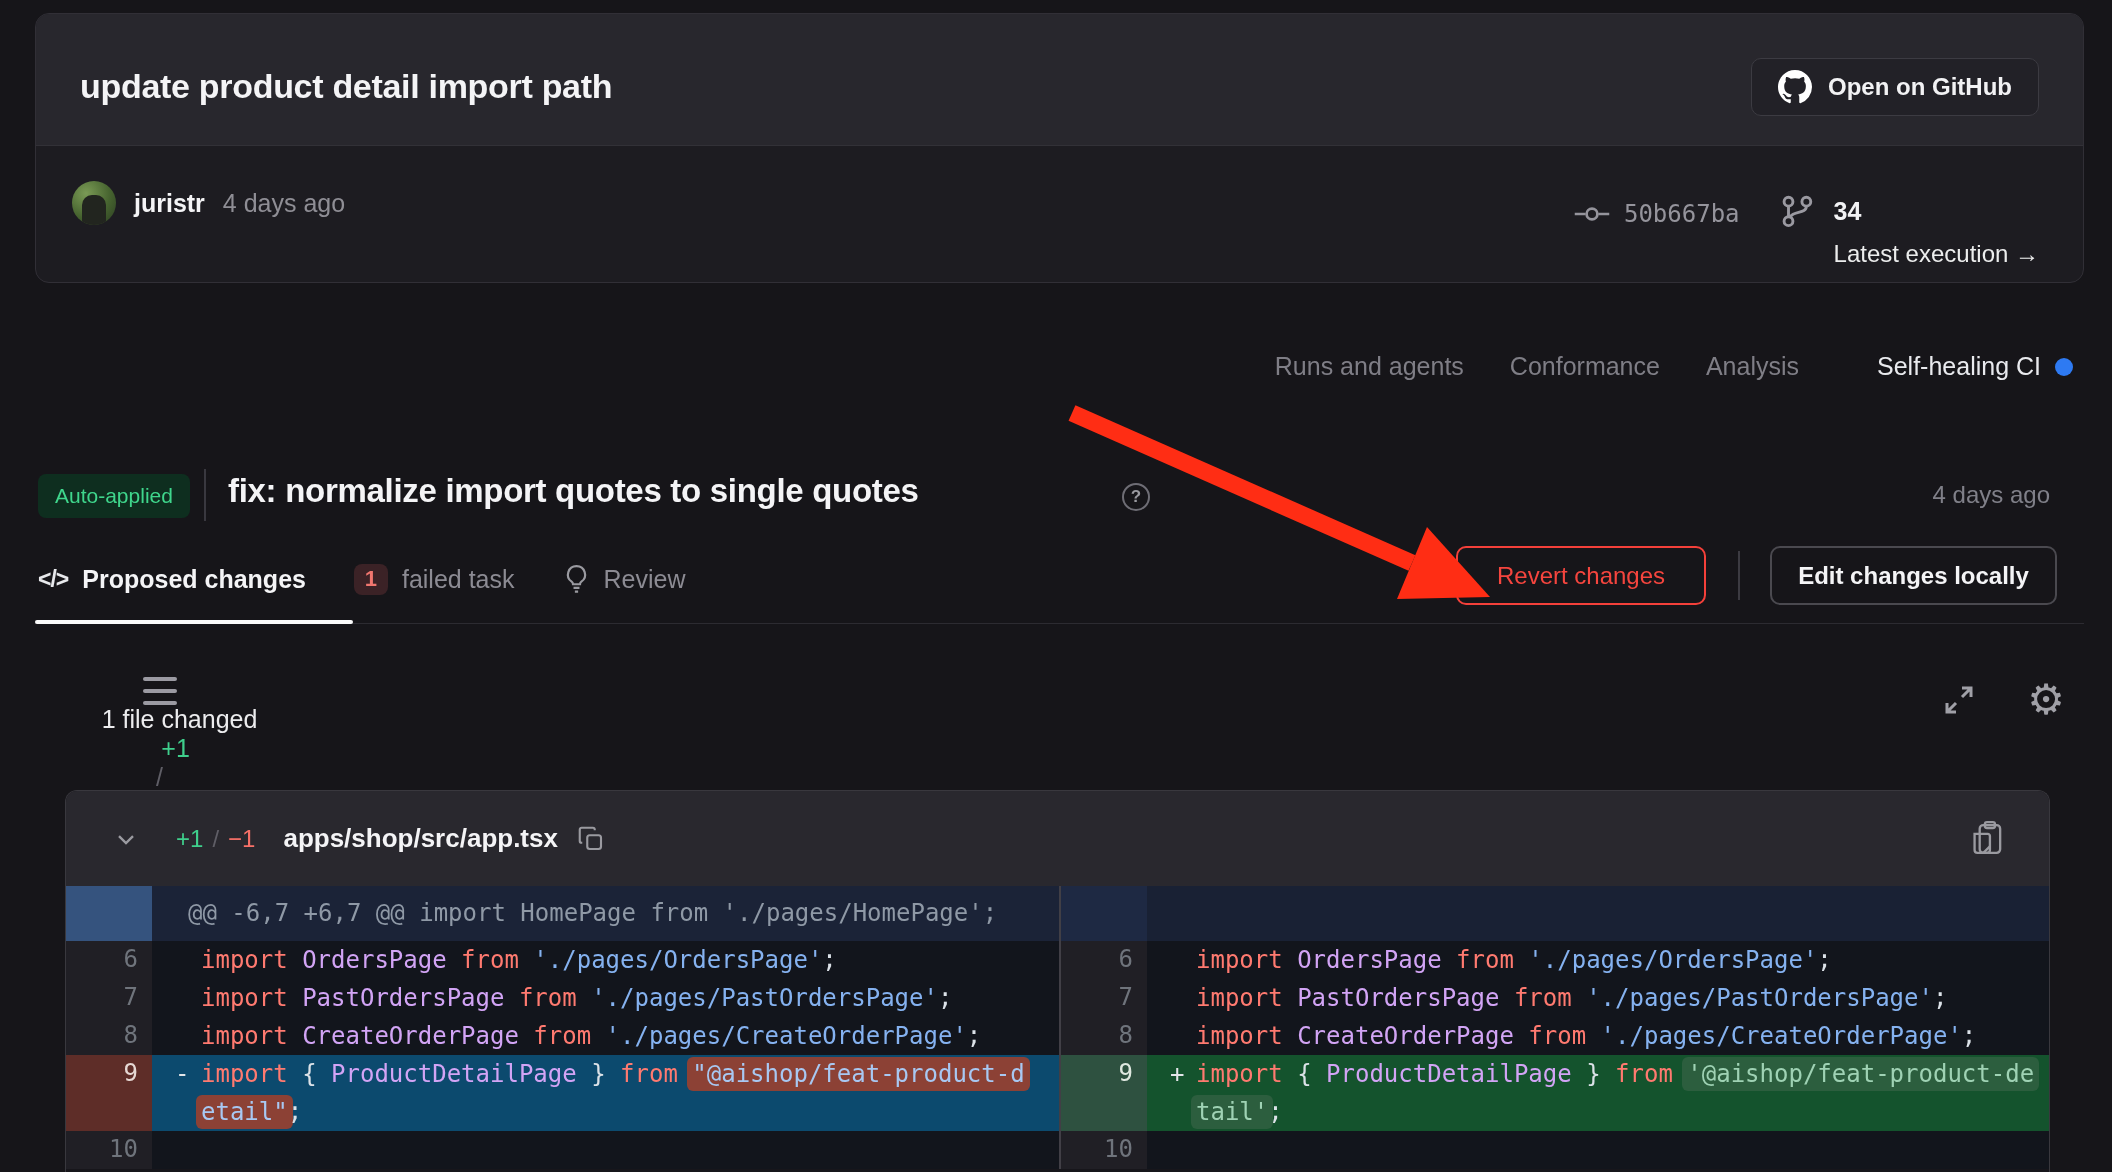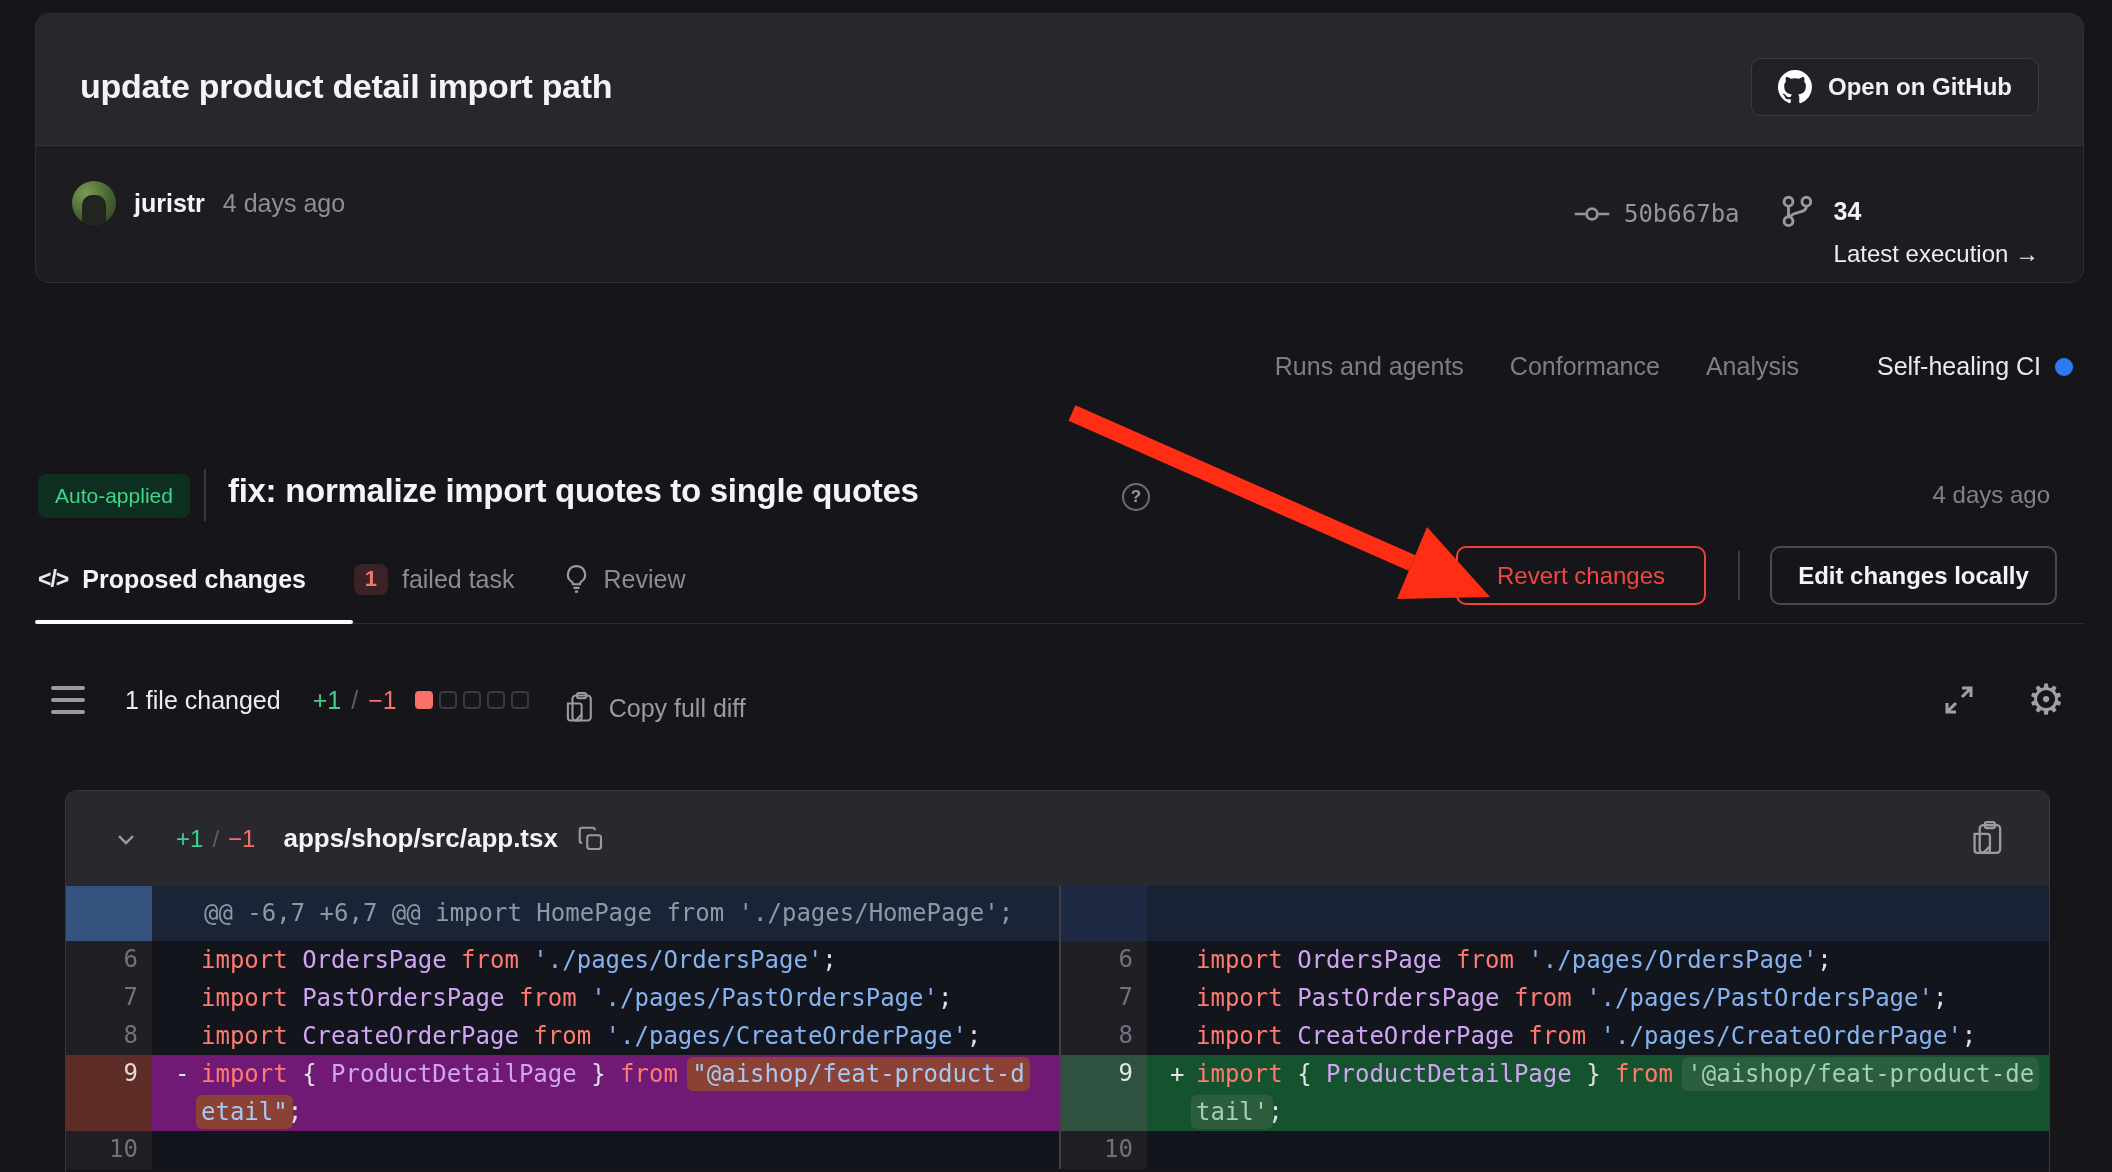--- a/index.html
+++ b/index.html
@@ -92,21 +92,21 @@
     color:#f5453e; font-size:24px; font-weight:500; font-family:inherit; cursor:pointer;
   }
   .btn-sep { position:absolute; left:1738px; top:551px; width:2px; height:49px; background:#3c3b42; }
   .btn-edit {
     position:absolute; left:1770px; top:546px; width:287px; height:59px;
     background:transparent; border:2px solid #4a494f; border-radius:10px;
     color:#f4f4f6; font-size:24px; font-weight:600; font-family:inherit; cursor:pointer;
   }
 
   
-  .diff-toolbar { position:absolute; left:51px; top:677px; height:46px; display:flex; align-items:center; }
+  .diff-toolbar { position:absolute; left:51px; top:677px; height:46px; display:flex; align-items:center;flex-direction:column; }
   .hamburger { display:flex; flex-direction:column; gap:8px; width:34px; cursor:pointer; }
   .hamburger span { height:4px; background:#9b9aa2; border-radius:2px; }
   .files-changed { margin-left:40px; font-size:25px; color:#ececee; }
   .stat-add { margin-left:32px; font-size:25px; font-weight:500; color:#3fcf8c; }
   .stat-slash { margin:0 10px; font-size:25px; color:#5f5e66; }
   .stat-del { font-size:25px; font-weight:500; color:#f87168; }
   .squares { display:flex; gap:6px; margin-left:18px; }
   .sq { width:18px; height:18px; border-radius:4px; border:2px solid #3a3940; }
   .sq-fill { background:#f87168; border-color:#f87168; }
   .copy-diff { margin-left:34px; display:flex; align-items:center; gap:14px; cursor:pointer;margin-top:16px; }
@@ -142,26 +142,26 @@
   .codeL { width:907px; flex:none; }
   .codeR { flex:1; }
   .vsep { width:2px; flex:none; background:#413f46; }
   .cline { height:38px; line-height:38px; }
   .cline.cont { padding-left:26px; }
   .marker { display:inline-block; width:26px; color:#e3e6e9; }
   
   .g-ctx { background:#201f25; }
   .c-ctx { background:#12151c; }
   .g-del { background:#5e2d28; color:#e6d8d4; }
-  .c-del { background:#701a75; }
+  .c-del { background:#0c4a6e; }
   .g-add { background:#2e5140; color:#dfe8e0; }
   .c-add { background:#14532d; }
   .hunk-row { height:55px; }
   .g-hunkL { background:#35537e; }
-  .c-hunk { background:#1b2337; color:#8f99a6; line-height:55px; padding-left:52px;
+  .c-hunk { background:#1b2337; color:#8f99a6; line-height:55px; padding-left:36px;
             font-family:"DejaVu Sans Mono", monospace; font-size:24px; white-space:pre; }
   .g-hunkR { background:#1e2943; }
   .c-hunkR { background:#192134; }
   
   .tk-kw { color:#ff7a70; }
   .tk-id { color:#d2a4f5; }
   .tk-str { color:#85b2f0; }
   .tk-pl { color:#dce2e8; }
   .tk-strh { color:#a8c8f2; background:#8c4135; border-radius:6px; padding:3px 5px; margin:-3px -5px; }
   .c-add .tk-strh { background:#2c5e3e; color:#9fd2b4; }

